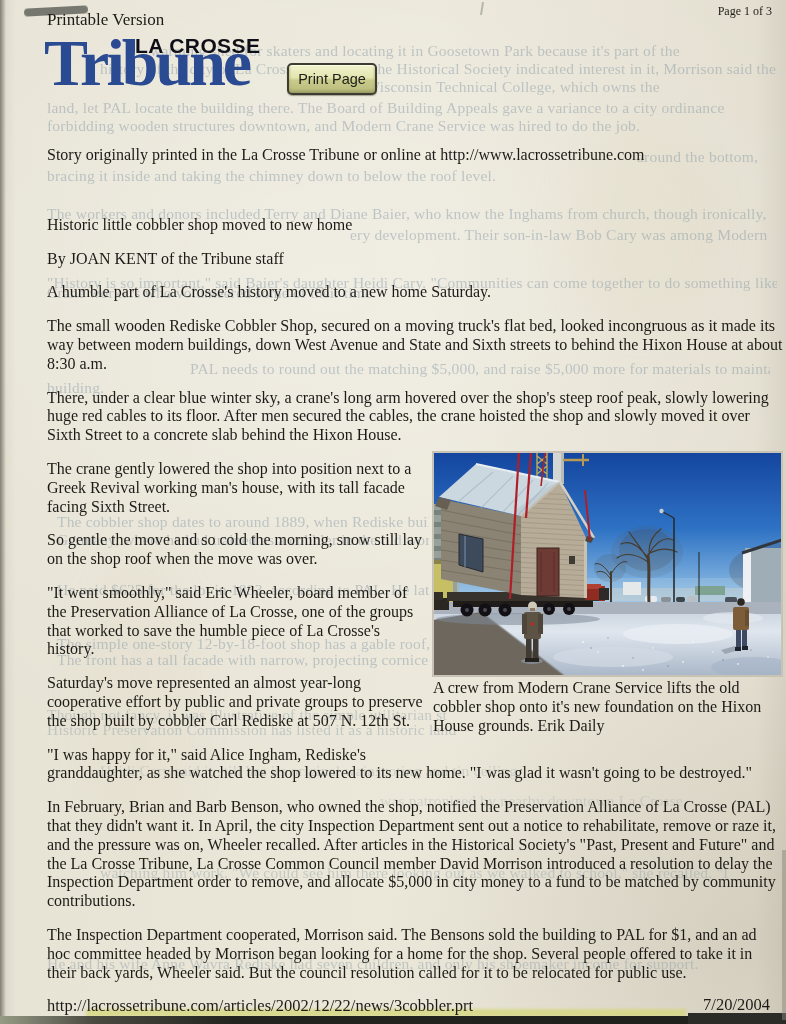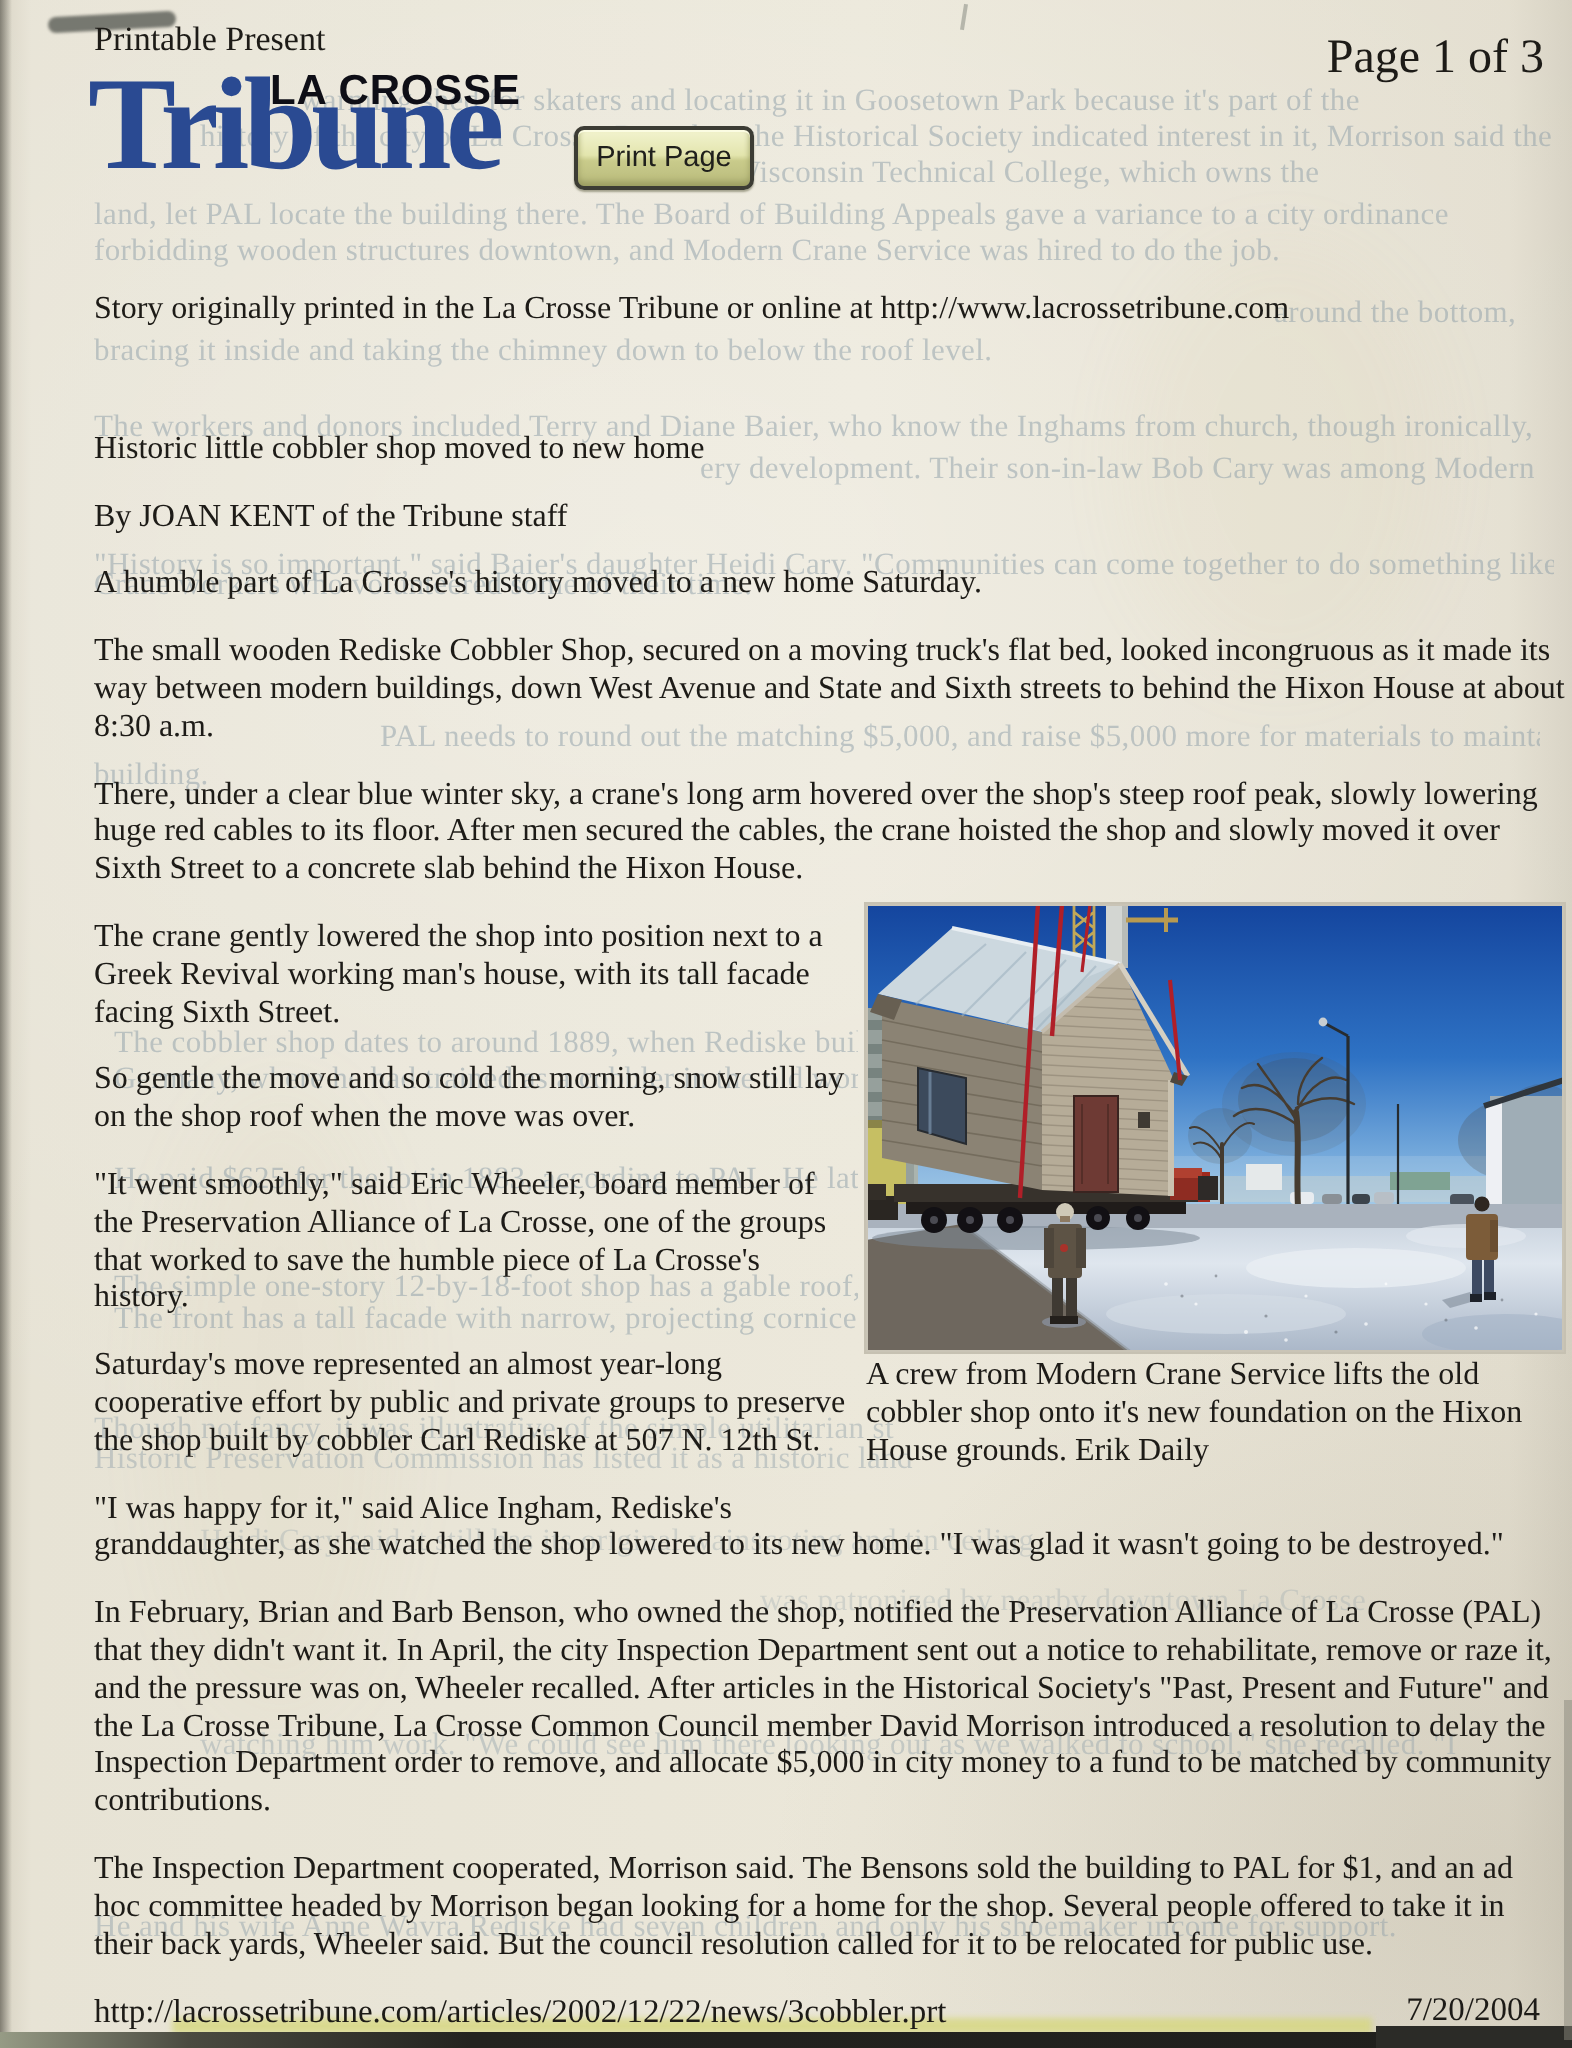--- a/index.html
+++ b/index.html
@@ -29,21 +29,21 @@
   .edge-right{position:absolute;left:782px;top:850px;width:4px;height:170px;background:#8a887c;opacity:.5;}
   
   #ghost-layer{position:absolute;inset:0;z-index:1;pointer-events:none;}
   #ghost-layer p{position:absolute;margin:0;white-space:nowrap;overflow:hidden;
     font-size:15.5px;line-height:18px;color:#8d9ea8;opacity:.5;letter-spacing:.2px;
     filter:blur(.35px);max-width:730px;}
   
   #content{position:absolute;inset:0;z-index:2;}
   .hdr{position:absolute;font-size:17px;}
   #hdr-left{left:47px;top:10px;}
-  #hdr-right{right:14px;top:16px;font-size:24px;}
+  #hdr-right{right:14px;top:4px;font-size:12px;}
   #logo{position:absolute;left:44px;top:26px;width:250px;height:82px;}
   #logo-main{position:absolute;left:0;top:4px;font-size:66px;line-height:1;font-weight:bold;
     letter-spacing:-3px;color:#2a4a92;}
   #logo-top{position:absolute;left:91px;top:8px;font-family:"Liberation Sans",sans-serif;
     font-weight:bold;font-size:21px;letter-spacing:.4px;color:#0e0e16;}
   #print-btn{position:absolute;left:287px;top:63px;width:86px;height:28px;
     font-family:"Liberation Sans",sans-serif;font-size:14.5px;color:#20201c;
     background:linear-gradient(180deg,#f2f3cf 0%,#e3e5ae 45%,#caccb  55%,#babc7e 100%);
     background:linear-gradient(180deg,#f2f3cf 0%,#e3e5ae 45%,#c9cb8b 55%,#b8ba7c 100%);
     border:2px solid #3c3c34;border-radius:5px;
@@ -85,21 +85,21 @@
       <p style="top: 706px; left: 47px; opacity: 0.42;">Though not fancy, it was illustrative of the simple utilitarian st</p>
       <p style="top: 721px; left: 47px; opacity: 0.42;">Historic Preservation Commission has listed it as a historic land</p>
       <p style="top: 762px; left: 100px; opacity: 0.3;">Heidi Cary said it still has its original wainscoting and tin ceiling.</p>
       <p style="top: 792px; left: 380px; opacity: 0.28;">was patronized by nearby downtown La Crosse</p>
       <p style="top: 864px; left: 100px; opacity: 0.4;">watching him work. "We could see him there looking out as we walked to school," she recalled. "I</p>
       <p style="top: 955px; left: 47px; opacity: 0.45;">He and his wife Anne Wavra Rediske had seven children, and only his shoemaker income for support.</p>
     </div>
 
   <div id="content">
 
-    <div id="hdr-left" class="hdr">Printable Present</div>
+    <div id="hdr-left" class="hdr">Printable Version</div>
     <div id="hdr-right" class="hdr">Page 1 of 3</div>
 
     <div id="logo">
       <div id="logo-main">Tribune</div>
       <div id="logo-top">LA CROSSE</div>
     </div>
     <div id="print-btn">
       <span>Print Page</span>
     </div>
 

